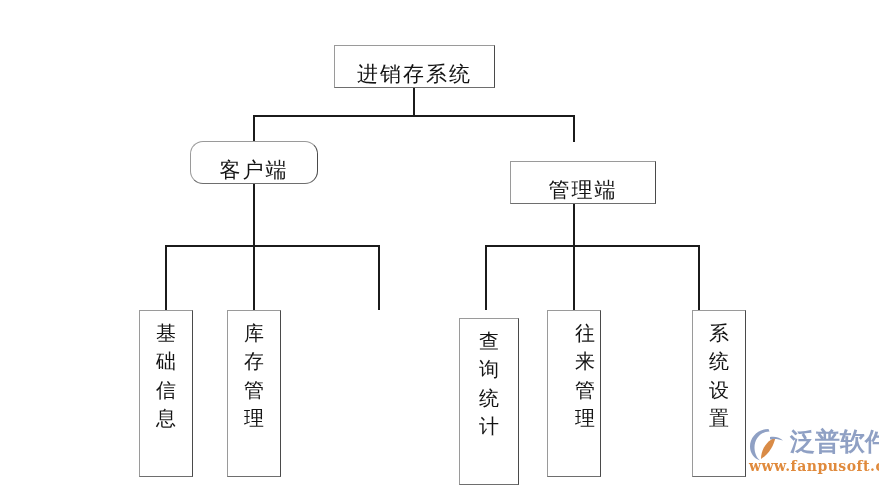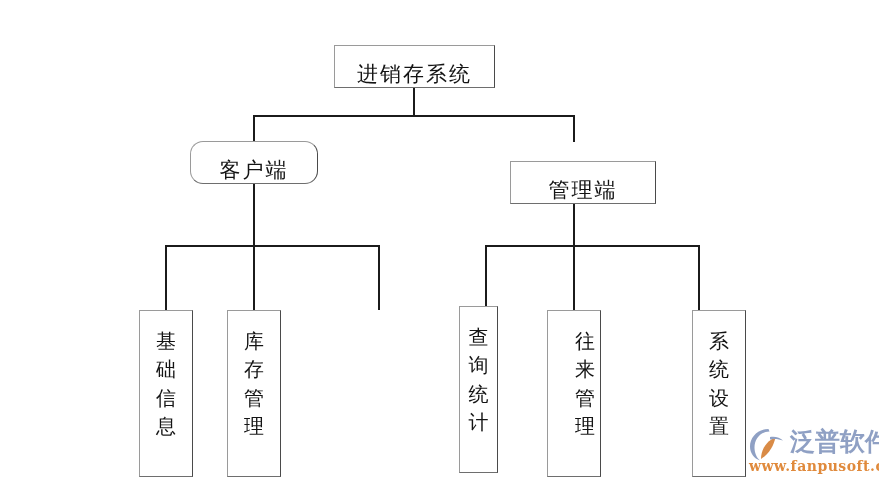--- a/index.html
+++ b/index.html
@@ -48,21 +48,21 @@
   .node-vertical .vtext {
     font-size: 20px;
     line-height: 1.42;
     text-align: center;
     width: 100%;
     letter-spacing: 0;
     word-break: break-all;
     writing-mode: horizontal-tb;
     display: block;
     max-width: 1.25em;
-    margin: 8px auto;
+    margin: 0 auto;
   }
 
   
   .line {
     position: absolute;
     background: #1b1b1b;
   }
   .line.v { width: 2px; }
   .line.h { height: 2px; }
 
@@ -142,21 +142,21 @@
 
   <div class="node node-vertical" style="left:139px; top:310px; width:54px; height:167px;">
     <span class="vtext">基础信息</span>
   </div>
 
   <div class="node node-vertical" style="left:227px; top:310px; width:54px; height:167px;">
     <span class="vtext">库存管理</span>
   </div>
 
 
-  <div class="node node-vertical" style="left:459px; top:306px; width:39px; height:167px;">
+  <div class="node node-vertical" style="left:459px; top:318px; width:60px; height:167px;">
     <span class="vtext">查询统计</span>
   </div>
 
   <div class="node node-vertical" style="left:547px; top:310px; width:54px; height:167px;padding-left:22px;">
     <span class="vtext">往来管理</span>
   </div>
 
   <div class="node node-vertical" style="left:692px; top:310px; width:54px; height:167px;">
     <span class="vtext">系统设置</span>
   </div>

